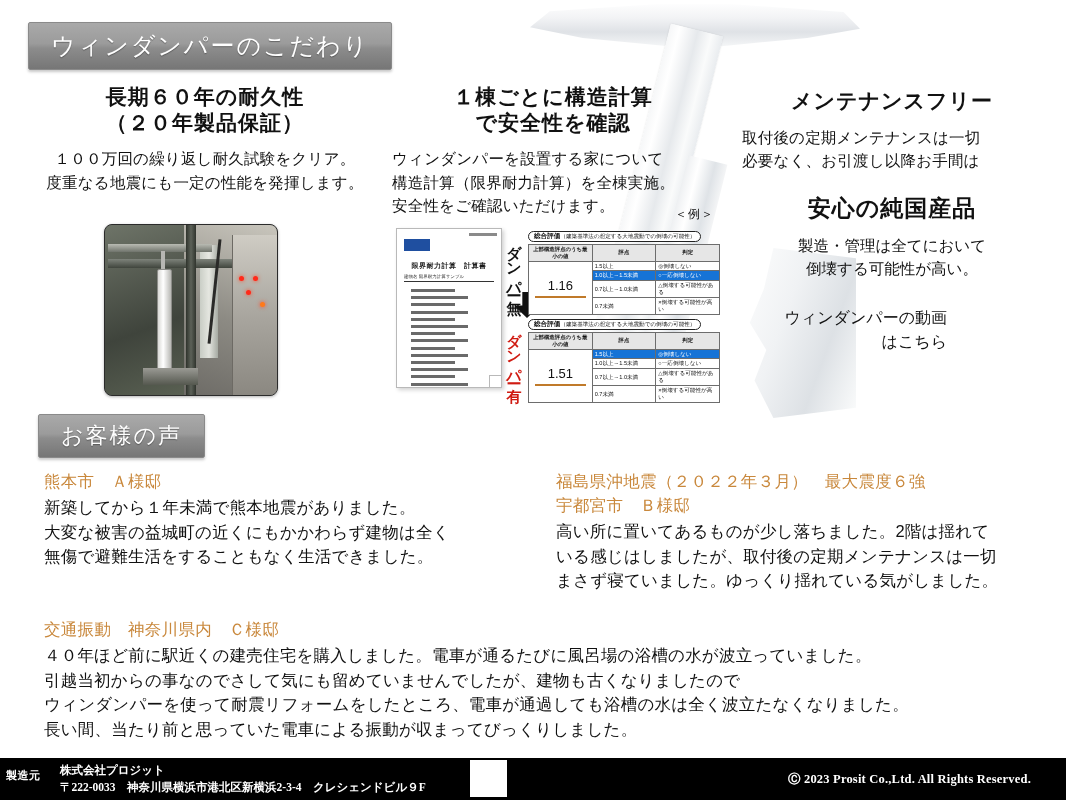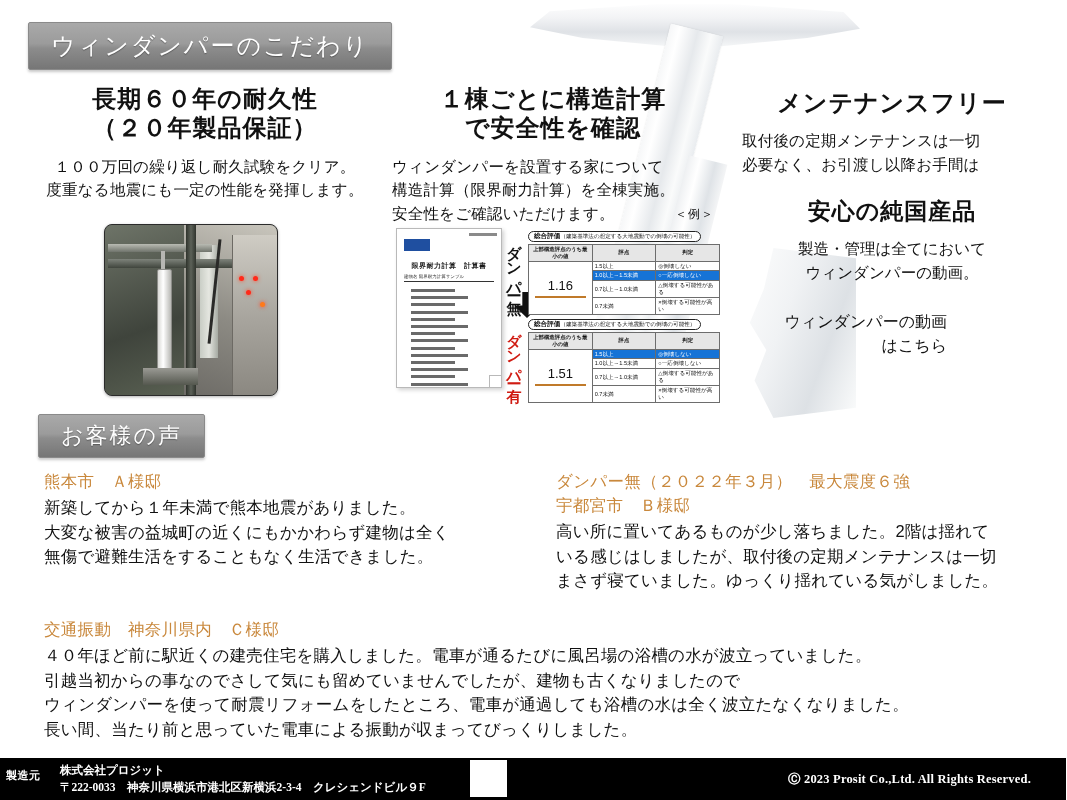--- a/index.html
+++ b/index.html
@@ -53,21 +53,21 @@
     box-shadow:0 2px 3px rgba(0,0,0,.22);
     border-radius:2px;
     white-space:nowrap;
   }
   #ribbon-main{left:28px;top:22px;height:46px;}
   #ribbon-voice{left:38px;top:414px;height:42px;font-size:22px;}
 
   
   .col{position:absolute;}
   .col-title{
-    font-size:24px;font-weight:bold;text-align:center;line-height:1.22;
+    font-size:21px;font-weight:bold;text-align:center;line-height:1.22;
     letter-spacing:1px;color:#111;
   }
   .col-body{
     font-size:15.5px;line-height:1.52;color:#111;letter-spacing:.2px;
   }
 
   #col1{left:40px;top:84px;width:330px;}
   #col1 .col-body{margin-top:12px;text-align:center;}
 
   #col2{left:392px;top:84px;width:322px;}
@@ -336,21 +336,21 @@
 
   <div class="col" id="col3">
     <div class="col-title">メンテナンスフリー</div>
     <div class="col-body">
       <div>取付後の定期メンテナンスは一切</div>
       <div>必要なく、お引渡し以降お手間は</div>
     </div>
     <div class="col-title2">安心の純国産品</div>
     <div class="col-body2">
       <div>製造・管理は全てにおいて</div>
-      <div>ウィンダンパーの動画。</div>
+      <div>倒壊する可能性が高い。</div>
     </div>
     <div class="video-line">
       <div>ウィンダンパーの動画</div>
       <div>はこちら</div>
     </div>
   </div>
 
   <div class="qr" id="qr-video">
     <div class="qrgrid" id="qrgrid-video" style="grid-template-columns: repeat(25, 1fr); grid-template-rows: repeat(25, 1fr);">
         <i style="background: rgb(0, 0, 0);"></i>
@@ -989,21 +989,21 @@
     </div>
     <div class="voice-b">
       <div>新築してから１年未満で熊本地震がありました。</div>
       <div>大変な被害の益城町の近くにもかかわらず建物は全く</div>
       <div>無傷で避難生活をすることもなく生活できました。</div>
     </div>
   </div>
 
   <div class="voice" id="voice-right">
     <div class="voice-h">
-      <div>ダンパー無（２０２２年３月）　最大震度６強</div>
+      <div>福島県沖地震（２０２２年３月）　最大震度６強</div>
       <div>宇都宮市　Ｂ様邸</div>
     </div>
     <div class="voice-b">
       <div>高い所に置いてあるものが少し落ちました。2階は揺れて</div>
       <div>いる感じはしましたが、取付後の定期メンテナンスは一切</div>
       <div>まさず寝ていました。ゆっくり揺れている気がしました。</div>
     </div>
   </div>
 
   <div class="voice" id="voice-bottom">

